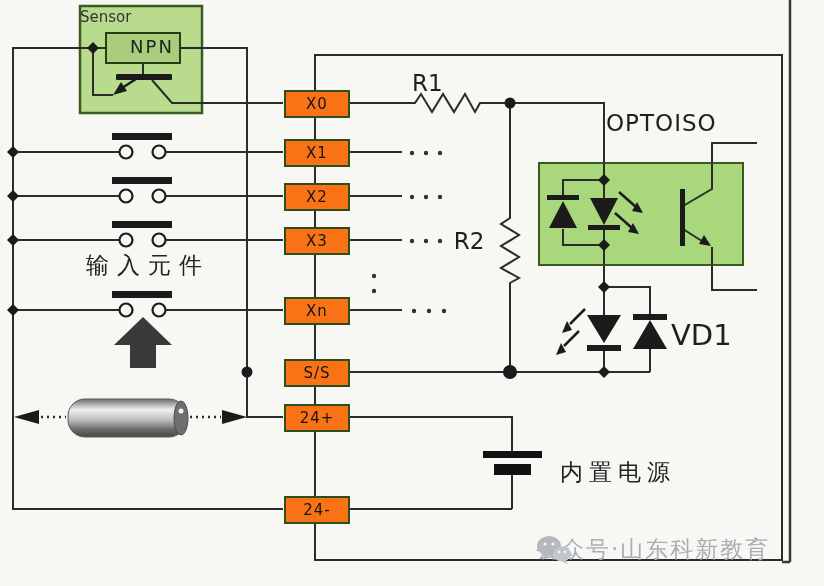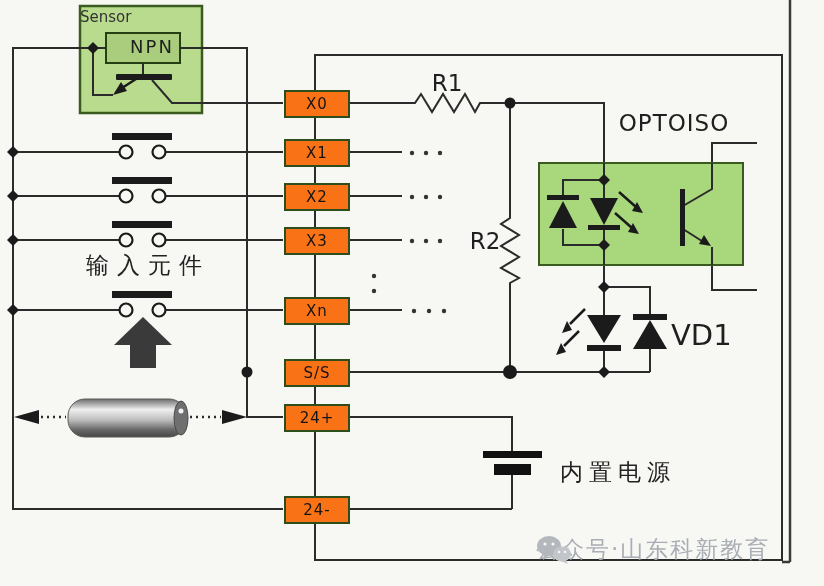--- a/index.html
+++ b/index.html
@@ -5,23 +5,23 @@
   html,body{margin:0;padding:0;background:#e9e9e7;}
   .stage{position:relative;width:824px;height:586px;background:#f7f7f4;overflow:hidden;
          font-family:"DejaVu Sans","Liberation Sans",sans-serif;}
   .stage svg{position:absolute;left:0;top:0;}
   .lbl{position:absolute;color:#1f1f1f;white-space:nowrap;}
   .terminal{position:absolute;left:284px;width:62px;height:24px;background:#f97316;
             border:2px solid #2e4d1d;display:flex;align-items:center;justify-content:center;
             font-size:15px;font-weight:500;color:#141414;letter-spacing:1px;}
   .sensor-title{left:80px;top:8px;width:122px;font-size:15px;color:#333;}
   .npn-label{left:106px;top:36px;width:92px;text-align:center;font-size:18px;font-weight:500;letter-spacing:2px;}
-  .r1-label{left:412px;top:70px;width:70px;text-align:center;font-size:23px;}
-  .r2-label{left:446px;top:228px;width:46px;text-align:center;font-size:23px;margin-left:16px;}
-  .opto-label{left:606px;top:110px;width:136px;text-align:center;font-size:23px;letter-spacing:1px;}
+  .r1-label{left:412px;top:70px;width:70px;text-align:left;font-size:23px;}
+  .r2-label{left:446px;top:228px;width:46px;text-align:center;font-size:23px;}
+  .opto-label{left:606px;top:110px;width:136px;font-size:23px;letter-spacing:1px;}
   .vd1-label{left:671px;top:318px;font-size:29px;}
   .cjk{font-size:23px;color:#222;}
   .in-dev{left:86px;top:250px;letter-spacing:8px;}
   .ext-pw{left:62px;top:451px;letter-spacing:7px;}
   .int-pw{left:560px;top:444px;letter-spacing:6px;margin-top:13px;}
   .watermark{position:absolute;left:536px;top:534px;display:flex;align-items:center;gap:6px;}
   .watermark .wm-text{font-size:23px;color:#a9aeb4;letter-spacing:2px;}
 </style>
 </head>
 <body>

